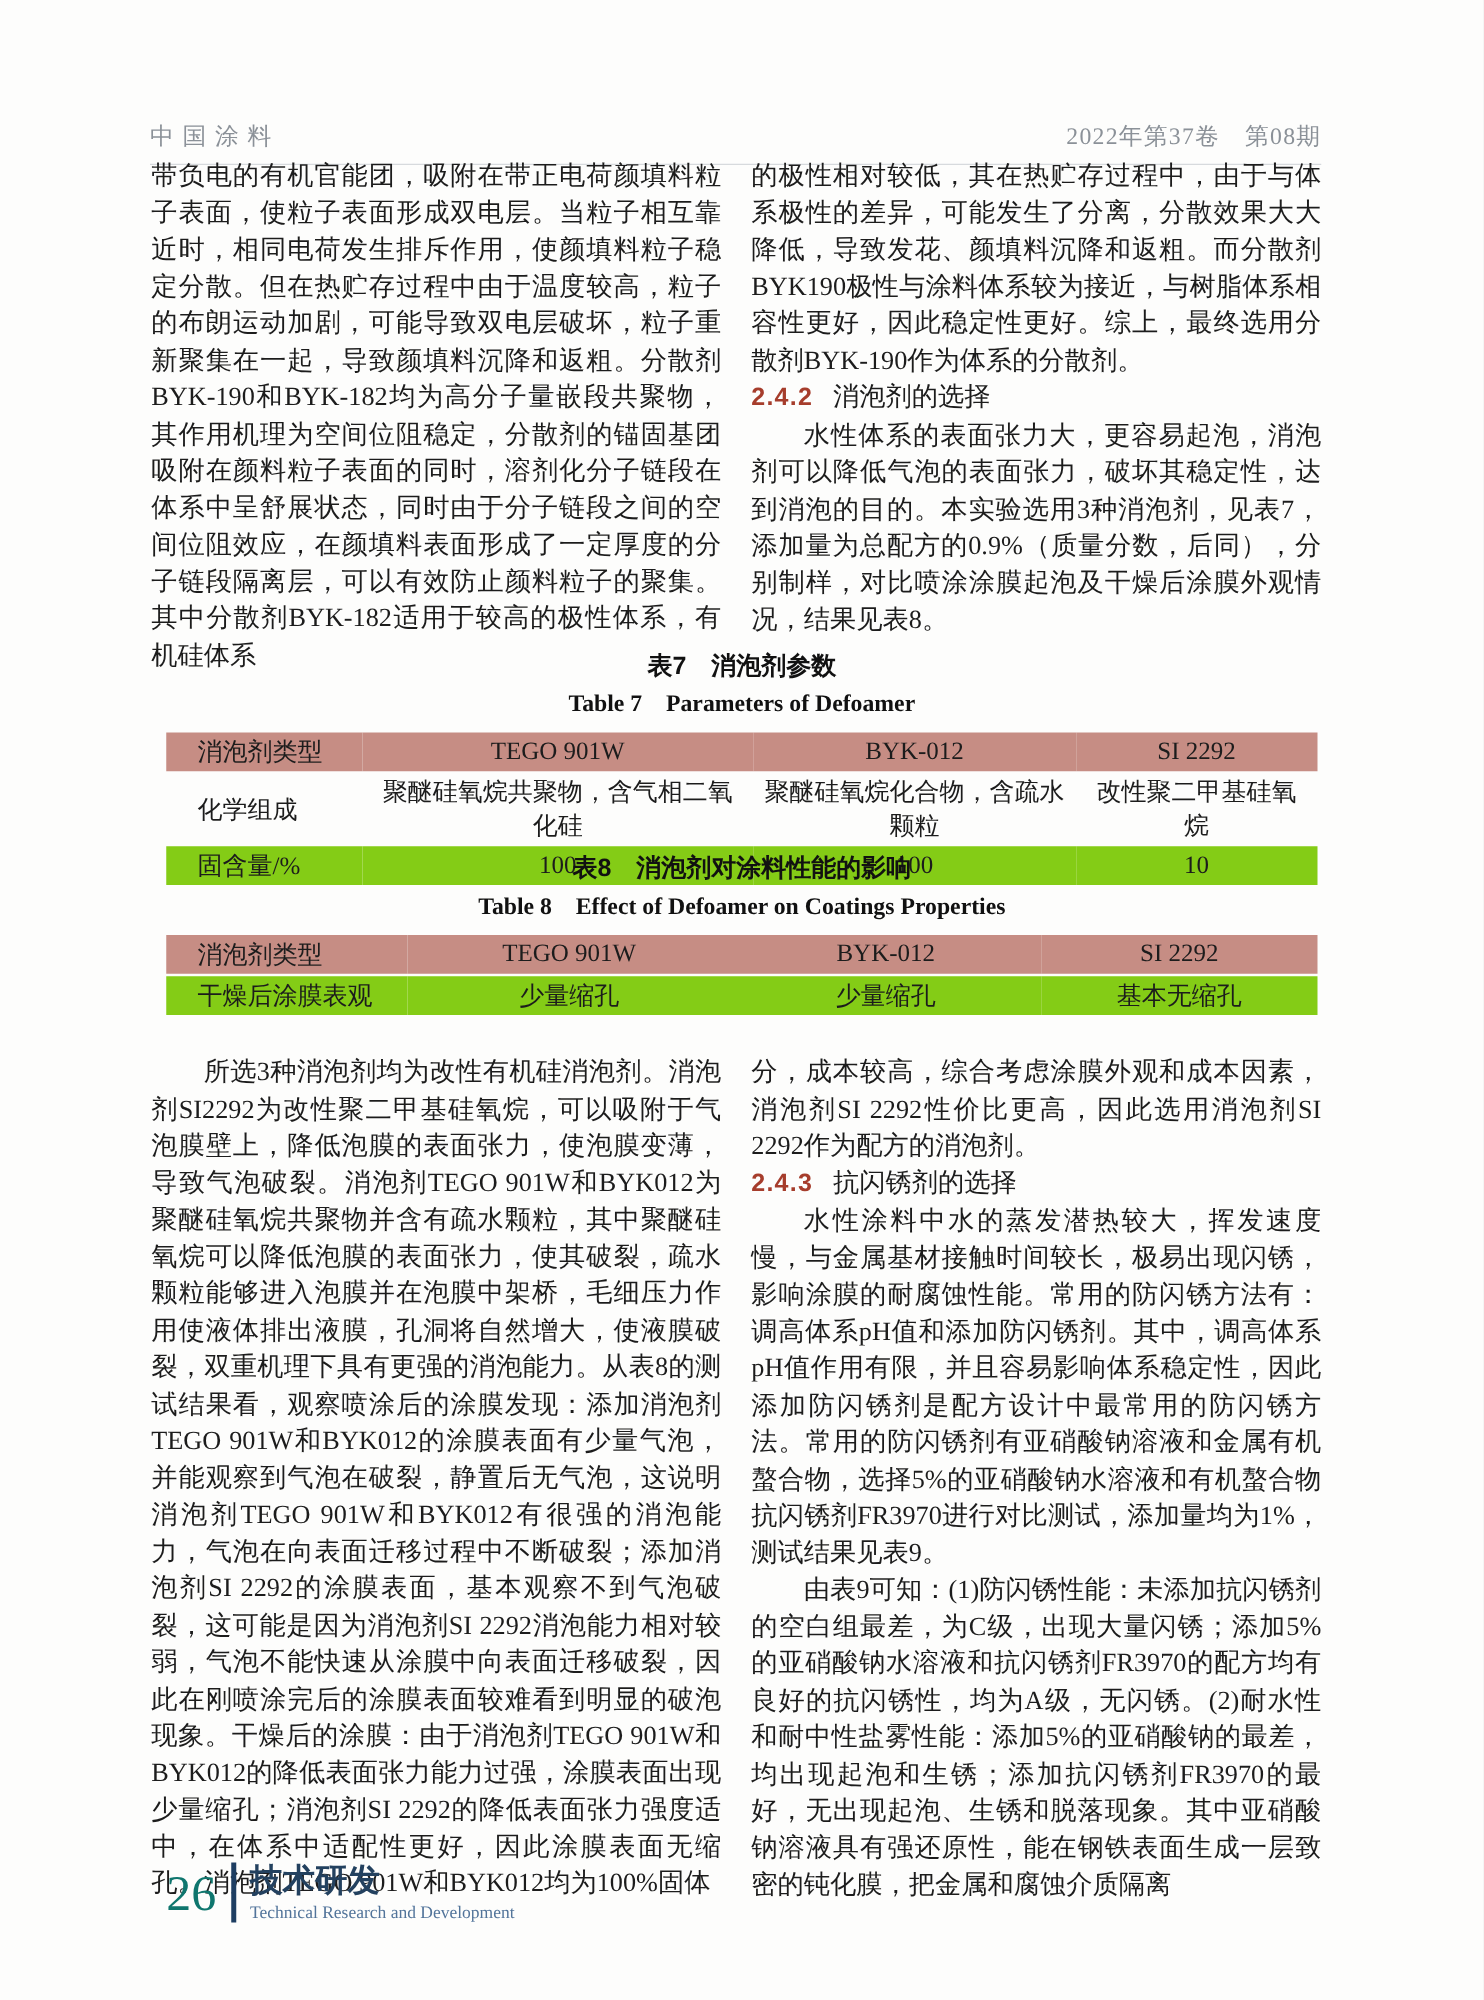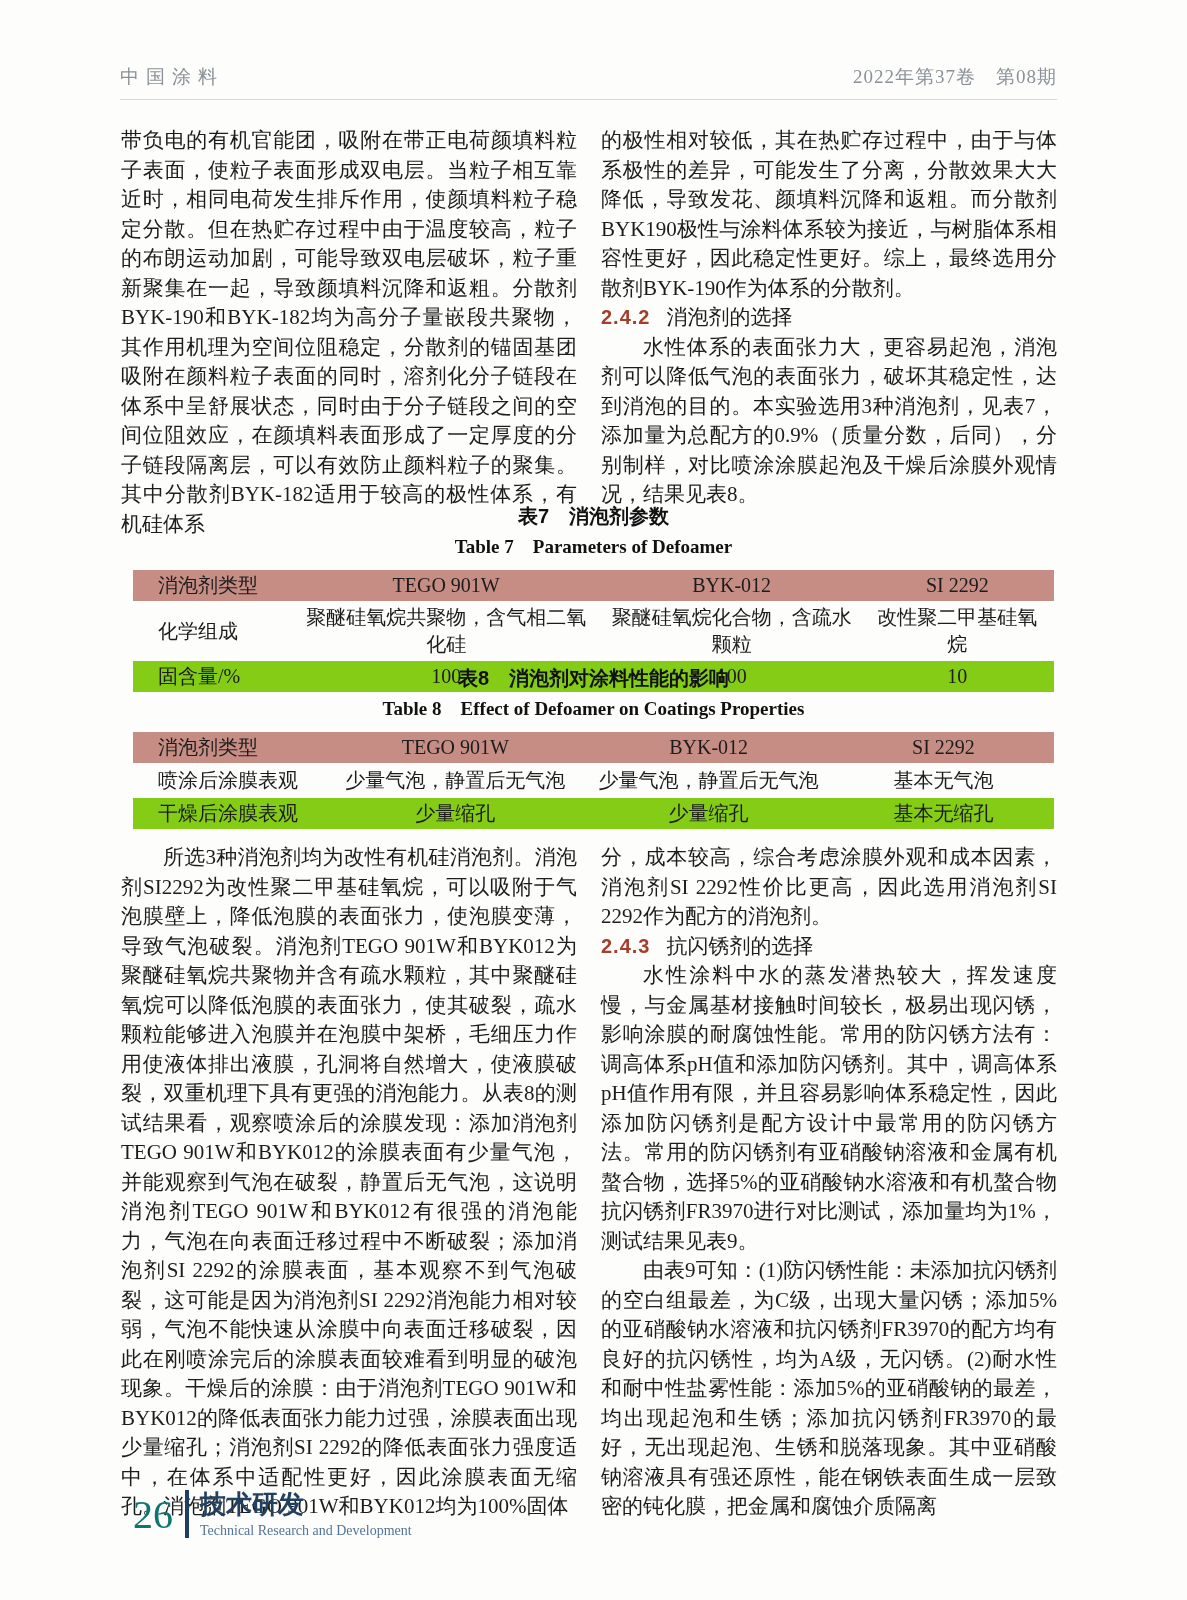--- a/index.html
+++ b/index.html
@@ -3,21 +3,21 @@
 <meta charset="utf-8">
 <style>
   html,body { margin:0; padding:0; background:#e9e9e9; }
   .page {
     position:relative; width:1187px; height:1600px; margin:0 auto;
     background:#fdfdfc; overflow:hidden;
     font-family:"Liberation Serif","DejaVu Serif",serif; color:#1c1c1c;
   }
   
   .header {
-    position:absolute; left:120px; top:64px; width:937px;
+    position:absolute; left:120px; top:96px; width:937px;
     display:flex; justify-content:space-between; align-items:flex-end;
     padding-bottom:9px; border-bottom:1.5px solid #d7dadd;
     color:#8b9198; font-size:19px;
   }
   .header .journal { letter-spacing:7px; }
   .header .issue { letter-spacing:1px; }
 
   
   .cols { display:flex; gap:24px; position:absolute; left:121px; width:936px; }
   .cols-top { top:126px; }
@@ -25,21 +25,21 @@
   .col { width:456px; font-size:21px; line-height:29.5px; text-align:justify; text-justify:inter-ideograph; }
   .col p { margin:0; }
   .indent { text-indent:2em; }
   .sec-heading { display:block; }
   .sec-num {
     color:#a63d2c; font-family:"Liberation Sans","DejaVu Sans",sans-serif;
     font-weight:bold; margin-right:16px; letter-spacing:1px; font-size:20px;
   }
 
   
-  .table-block { position:absolute; left:133px; width:921px; }
+  .table-block { position:absolute; left:133px; width:921px;margin-top:16px; }
   .t7 { top:503px; }
   .t8 { top:665px; }
   .cap-cn {
     text-align:center; font-weight:bold; font-size:20px;
     font-family:"Liberation Sans","DejaVu Sans",sans-serif; color:#111;
   }
   .cap-en {
     text-align:center; font-weight:bold; font-size:19px;
     font-family:"Liberation Serif","DejaVu Serif",serif; margin-top:4px; color:#111;
   }
@@ -126,26 +126,20 @@
           <col style="width:27%">
           <col style="width:24%">
         </colgroup>
       <tbody>
           <tr class="row-dark">
         <td class="first">消泡剂类型</td>
         <td>TEGO 901W</td>
         <td>BYK-012</td>
         <td>SI 2292</td>
       </tr>
-      <tr>
-        <td class="first">喷涂后涂膜表观</td>
-        <td>少量气泡，静置后无气泡</td>
-        <td>少量气泡，静置后无气泡</td>
-        <td>基本无气泡</td>
-      </tr>
       <tr class="row-pink">
         <td class="first">干燥后涂膜表观</td>
         <td>少量缩孔</td>
         <td>少量缩孔</td>
         <td>基本无缩孔</td>
       </tr>
     </tbody>
       </table>
   </div>
 

